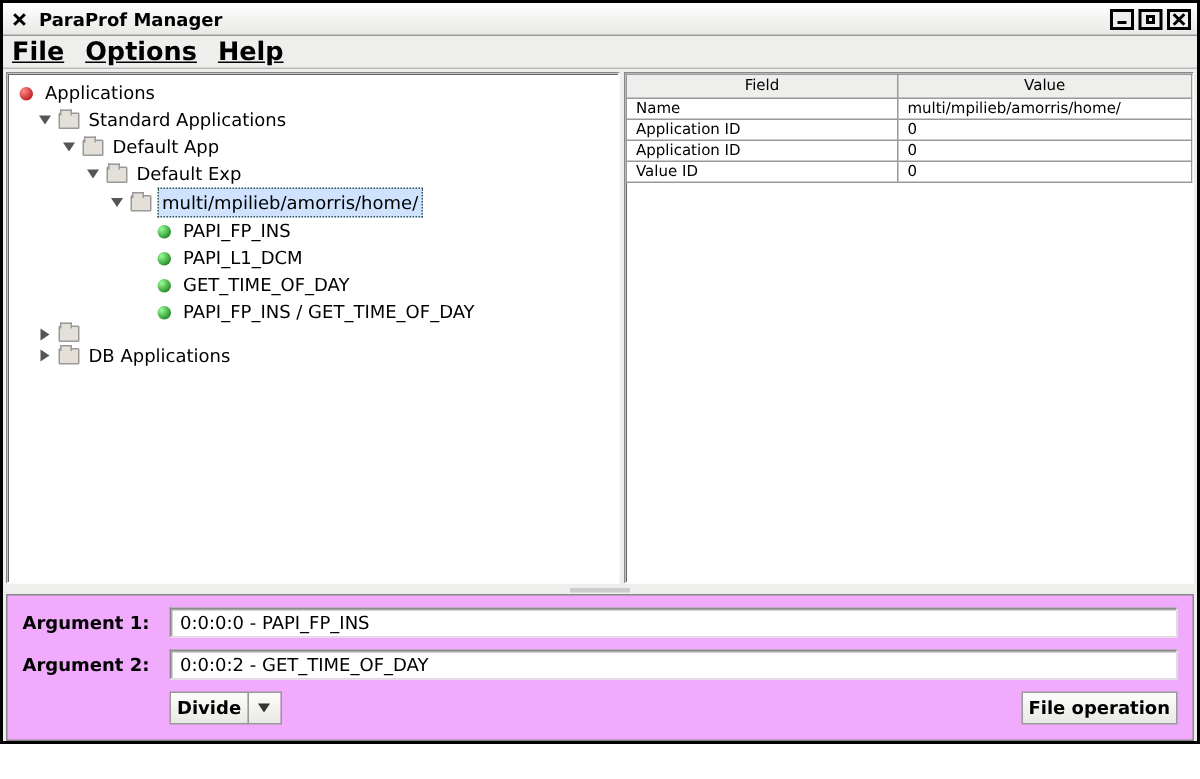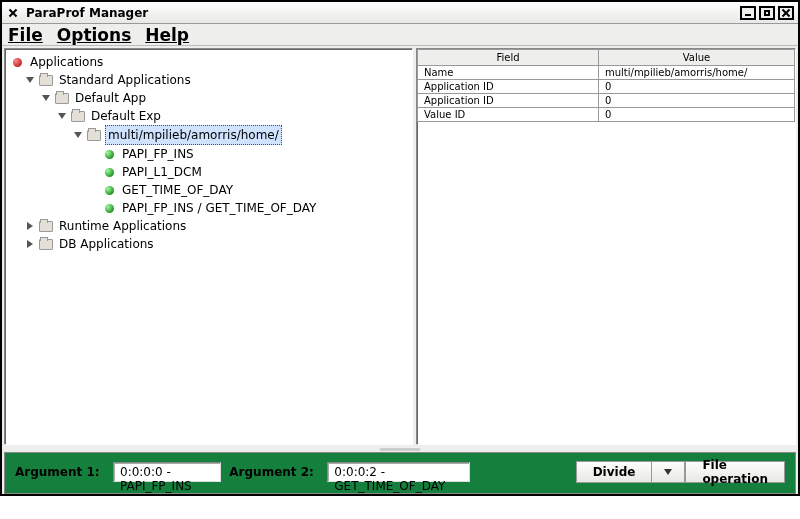--- a/index.html
+++ b/index.html
@@ -52,27 +52,27 @@
 
 .prop-table { width:100%; border-collapse:collapse; font-size:10px; }
 .prop-table th { background:#eeeeec; border:1px solid #999; font-weight:normal; padding:2px 6px; text-align:center; }
 .prop-table td { border:1px solid #999; padding:1px 6px; background:#fff; }
 .prop-table td.key { width:48%; }
 
 
 .h-divider { height:5px; cursor: row-resize; display:flex; align-items:center; justify-content:center; }
 .h-divider .grip { width:40px; height:3px; background:#ccc; }
 
-.bottom { border:1px solid #888; background:#15803d; padding:8px 10px 10px 10px; display:flex; flex-direction:row; gap:8px; }
+.bottom { border:1px solid #888; background:#f0abfc; padding:8px 10px 10px 10px; display:flex; flex-direction:column; gap:8px; }
 .arg-row { display:flex; align-items:center; gap:8px; }
 .arg-row label { font-weight:bold; font-size:12px; width:90px; }
 .arg-row .field { flex:1; height:20px; background:#fff; border:1px solid #888; border-right-color:#ddd; border-bottom-color:#ddd; box-shadow: inset 1px 1px 0 #aaa; padding:2px 6px; font-size:12px; }
 .actions { display:flex; align-items:center; justify-content:space-between; padding-left:98px; }
 .combo { display:flex; }
-.combo .btn, .apply-btn { height:22px; background:linear-gradient(#fdfdfc,#e8e8e4); border:1px solid #999; font-weight:bold; font-size:12px; padding:0 16px; cursor:pointer; display:flex; align-items:center; }
+.combo .btn, .apply-btn { height:22px; background:linear-gradient(#fdfdfc,#e8e8e4); border:1px solid #999; font-weight:bold; font-size:12px; padding:0 4px; cursor:pointer; display:flex; align-items:center; }
 .combo .dd { width:22px; display:flex; align-items:center; justify-content:center; border-left:none;}
 .combo .dd::after { content:""; width:0;height:0; border-left:4px solid transparent; border-right:4px solid transparent; border-top:6px solid #333; }
 </style>
 </head>
 <body>
 
 <div class="window">
   <div class="titlebar">
     <span class="x-icon"></span>
     <span class="title">ParaProf Manager</span>
@@ -167,21 +167,20 @@
                           </ul>
                         </li>
                       </ul>
                     </li>
                   </ul>
                 </li>
                 <li>
                   <div class="node">
                     <span class="handle collapsed"></span>
                     <span class="folder-icon"></span>
-                    <span class="label">Runtime Applications</span>
                   </div>
                 </li>
                 <li>
                   <div class="node">
                     <span class="handle collapsed"></span>
                     <span class="folder-icon"></span>
                     <span class="label">DB Applications</span>
                   </div>
                 </li>
               </ul>

